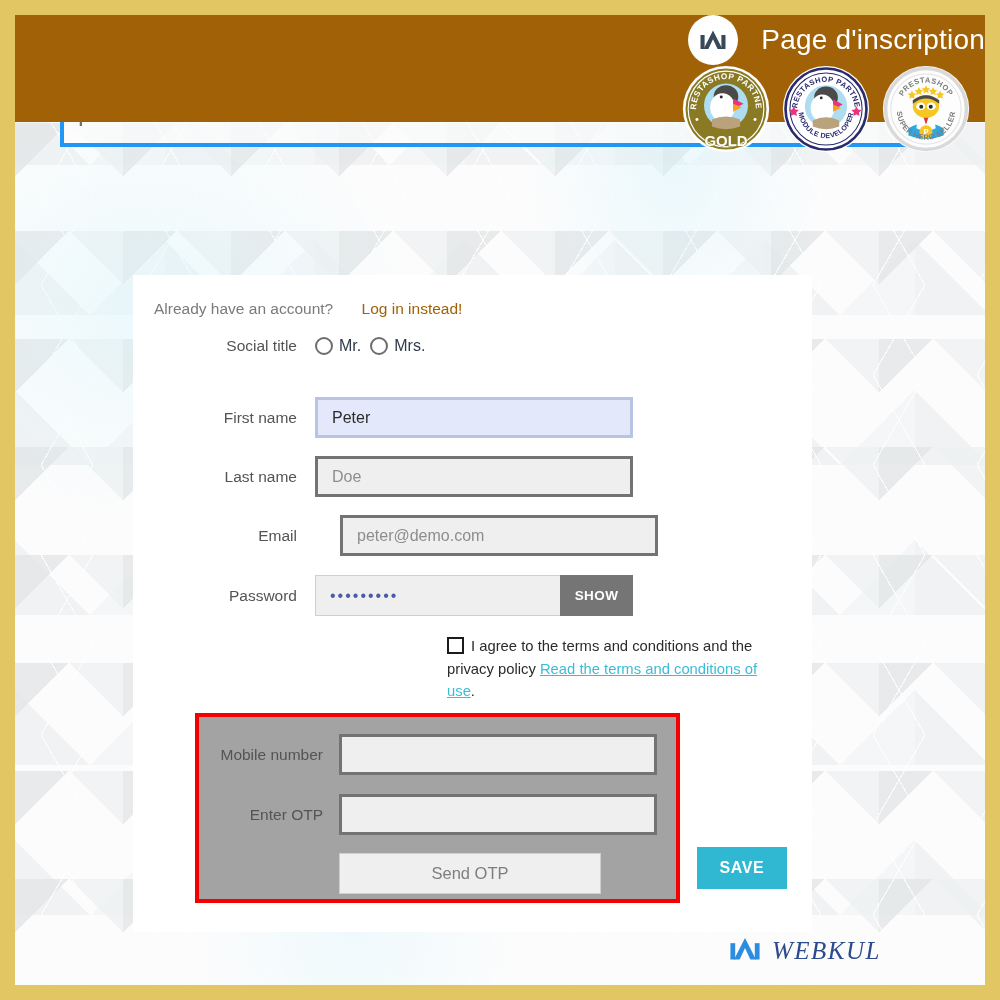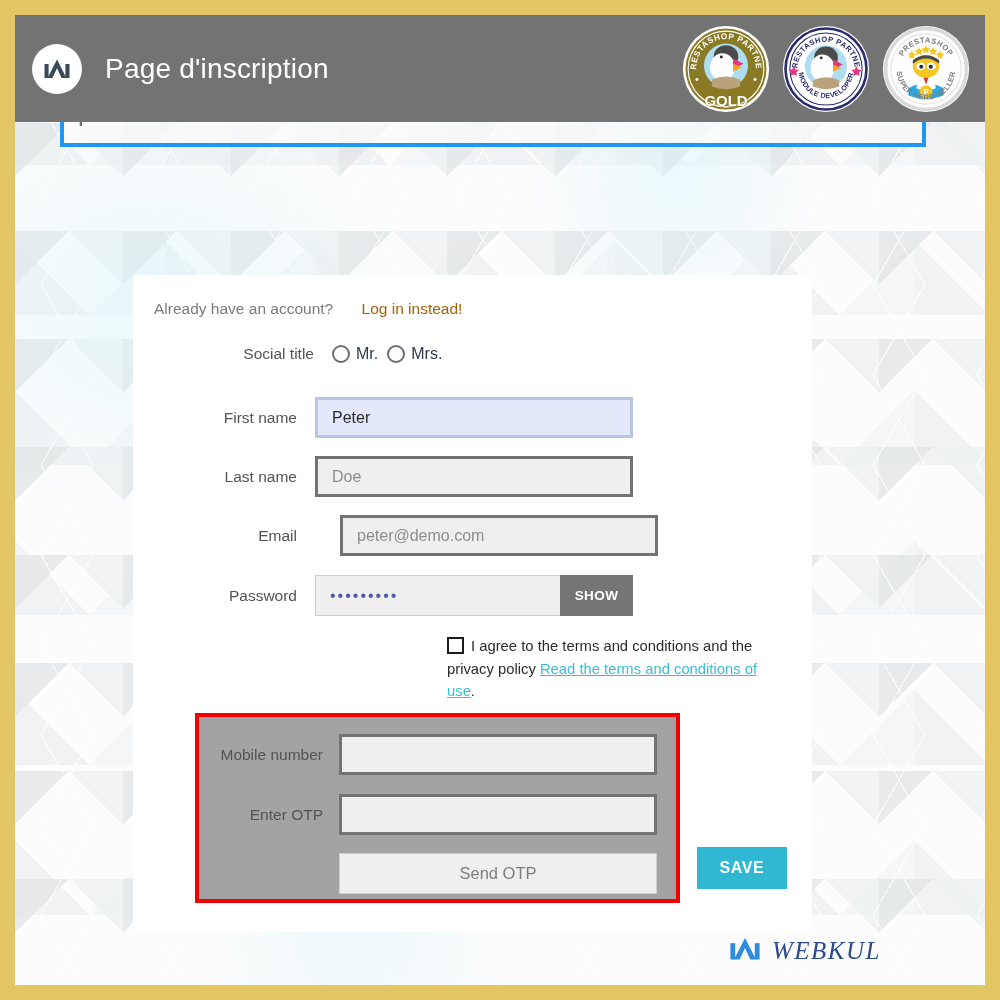--- a/index.html
+++ b/index.html
@@ -63,24 +63,25 @@
       radial-gradient(ellipse at 68% 16%, rgba(210,243,252,.40) 0%, transparent 16%),
       radial-gradient(ellipse at 35% 93%, rgba(214,244,252,.35) 0%, transparent 18%);
   }
 
   
   #topbar {
     position: absolute;
     left: 0; top: 0;
     width: 970px;
     height: 107px;
-    background: #737373;
+    background: #a16207;
     display: flex;
-    align-items: center;
+    align-items: flex-end;
     z-index: 6;
+    flex-direction: column;
   }
   #brand {
     display: flex;
     align-items: center;
     margin-left: 17px;
   }
   #brand-logo {
     width: 50px; height: 50px;
     border-radius: 50%;
     background: #ffffff;
@@ -259,21 +260,21 @@
     top: 438px;
     width: 485px;
     height: 190px;
     border: 4px solid #f40000;
     background: #a3a3a3;
     margin-left: 20px;
   }
   #otp-box .form-row { width: 477px; left: 0; }
   #otp-box .field-label { width: 140px; padding-right: 16px; }
   #send-otp {
-    width: 318px;
+    width: 262px;
     height: 41px;
     background: #efefef;
     border: 1px solid #cfcfcf;
     color: #7e7e7e;
     font-size: 16.5px;
     font-family: "Liberation Sans", sans-serif;
     cursor: pointer;
   }
 
   
@@ -431,21 +432,21 @@
       <div id="notice-text">Après avoir entré le numéro de mobile, entrez OTP pour terminer le processus d'authentification</div>
     </div>
 
     <div id="card">
 
       <div id="login-line">
         <span>Already have an account?</span>
         <a id="login-link" href="#">Log in instead!</a>
       </div>
 
-      <div class="form-row" style="top:70px;padding-left:17px;">
+      <div class="form-row" style="top:62px;">
         <span class="field-label">Social title</span>
         <span id="radios">
           <span class="radio-opt">
             <span class="radio-dot"></span>
             <span class="radio-text">Mr.</span>
           </span>
           <span class="radio-opt">
             <span class="radio-dot"></span>
             <span class="radio-text">Mrs.</span>
           </span>

